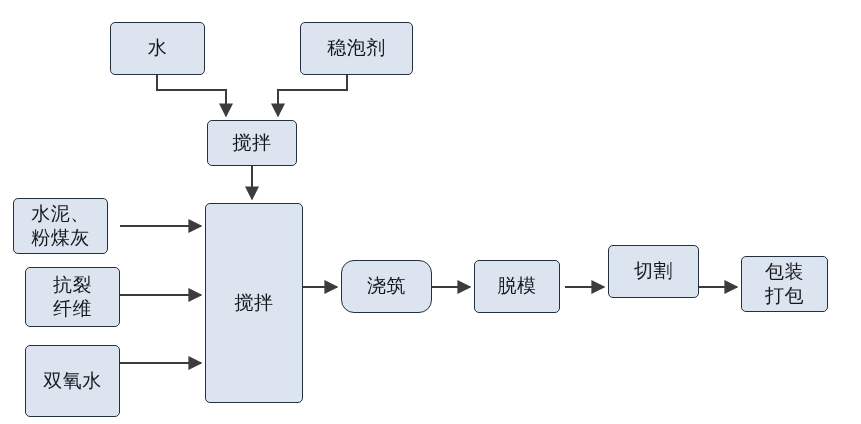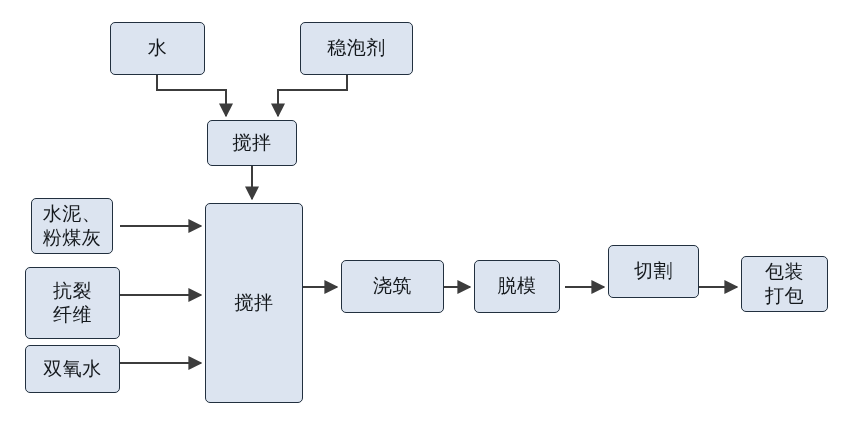--- a/index.html
+++ b/index.html
@@ -75,31 +75,31 @@
 
     <path d="M 699 287 L 737 287" fill="none" stroke="#3c3c3c" stroke-width="2" marker-end="url(#arrow)"></path>
   </svg>
 
   <div class="node" style="left:110px; top:22px; width:95px; height:53px;">水</div>
 
   <div class="node" style="left:300px; top:22px; width:113px; height:53px;">稳泡剂</div>
 
   <div class="node" style="left:207px; top:120px; width:90px; height:46px;">搅拌</div>
 
-  <div class="node" style="left:31px; top:198px; width:82px; height:56px;">水泥、
+  <div class="node" style="left:13px; top:198px; width:95px; height:56px;">水泥、
 粉煤灰</div>
 
-  <div class="node" style="left:25px; top:267px; width:95px; height:72px;">抗裂
+  <div class="node" style="left:25px; top:267px; width:95px; height:60px;">抗裂
 纤维</div>
 
-  <div class="node" style="left:25px; top:345px; width:95px; height:48px;">双氧水</div>
+  <div class="node" style="left:25px; top:345px; width:95px; height:72px;">双氧水</div>
 
   <div class="node" style="left:205px; top:203px; width:98px; height:200px;">搅拌</div>
 
-  <div class="node" style="left:341px; top:260px; width:103px; height:53px;">浇筑</div>
+  <div class="node" style="left:341px; top:260px; width:91px; height:53px;border-radius:13px;">浇筑</div>
 
   <div class="node" style="left:474px; top:260px; width:86px; height:53px;">脱模</div>
 
   <div class="node" style="left:608px; top:245px; width:91px; height:53px;">切割</div>
 
   <div class="node" style="left:741px; top:256px; width:87px; height:56px;">包装
 打包</div>
 
 </div>
 

